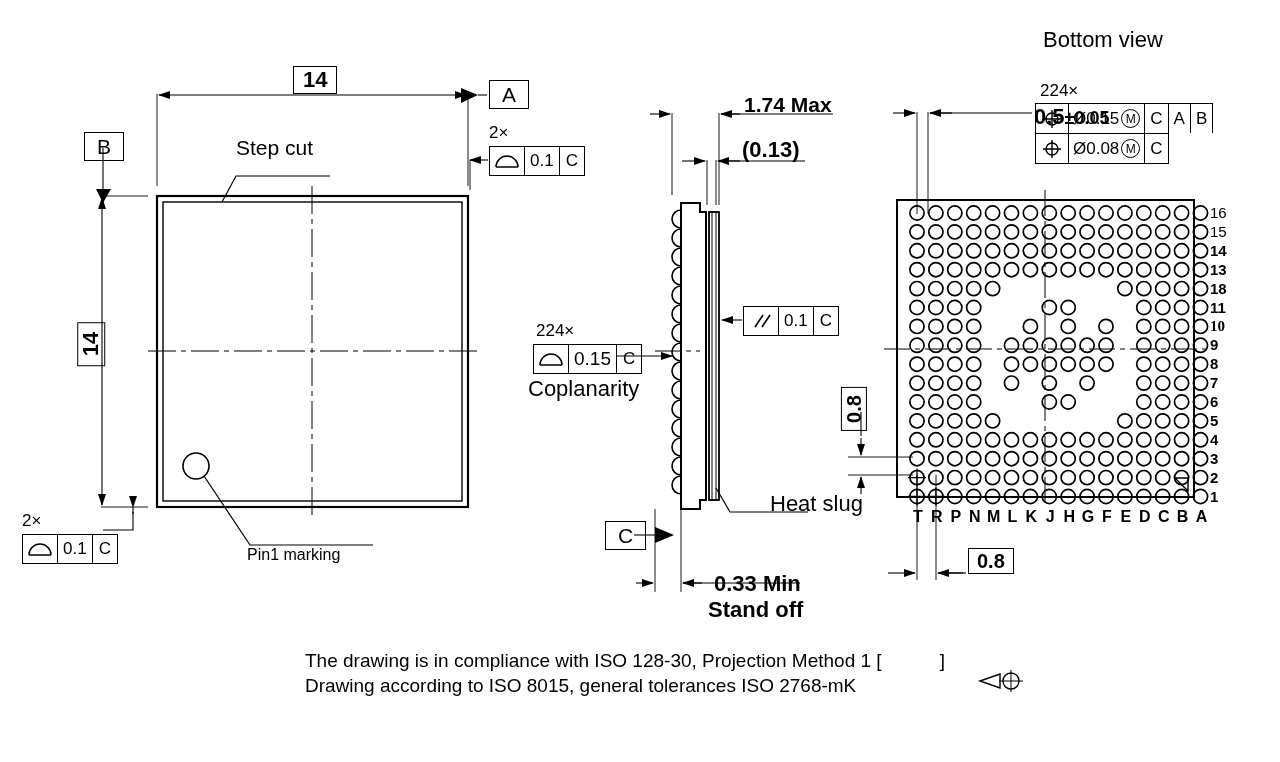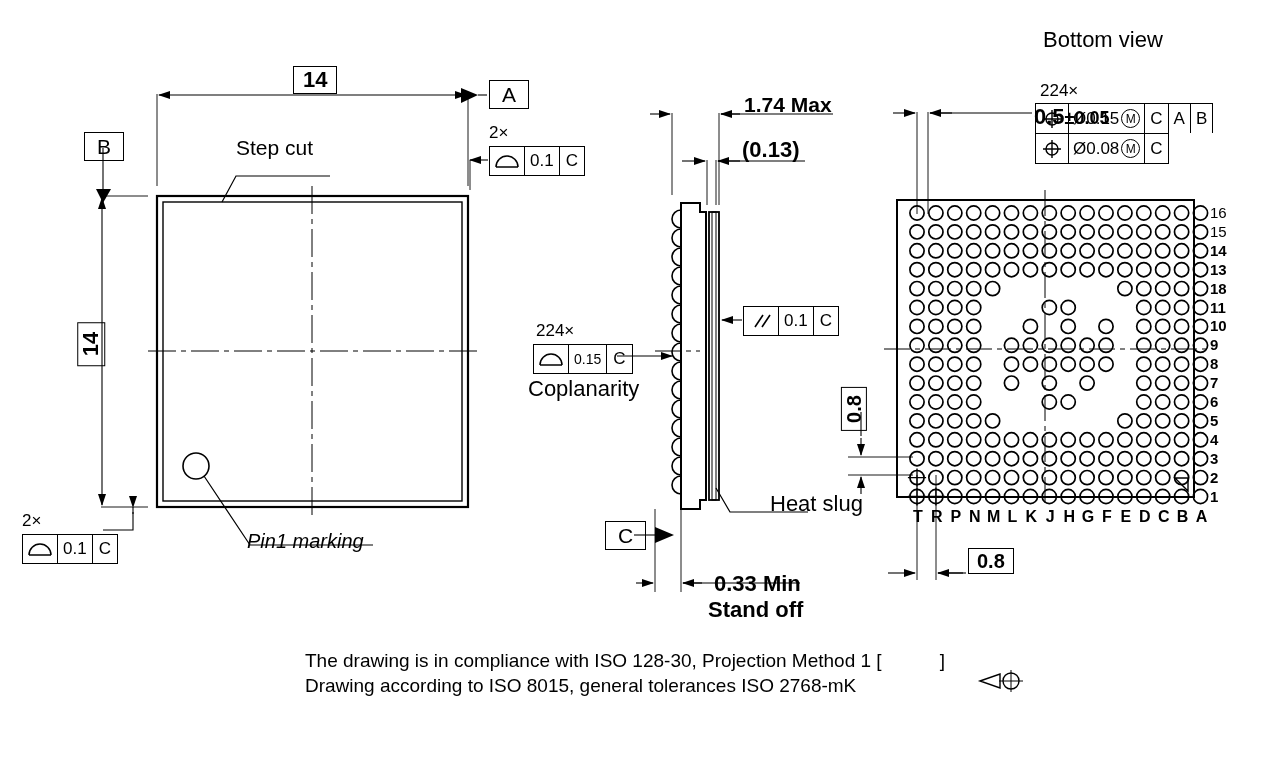--- a/index.html
+++ b/index.html
@@ -379,21 +379,21 @@
   <div class="lbl bold" style="left:293px;top:66px;font-size:22px;border:1.6px solid #000;padding:2px 9px;">14</div>
 
   <div class="lbl bold" style="left:69px;top:330px;font-size:22px;border:1.6px solid #000;padding:2px 9px;transform:rotate(-90deg);transform-origin:center;">14</div>
 
   <div class="lbl" style="left:489px;top:80px;font-size:21px;border:1.4px solid #000;padding:3px 12px;">A</div>
 
   <div class="lbl" style="left:84px;top:132px;font-size:21px;border:1.4px solid #000;padding:3px 12px;">B</div>
 
   <div class="lbl" style="left:236px;top:137px;font-size:21px;">Step cut</div>
 
-  <div class="lbl" style="left:247px;top:531px;font-size:20px;font-style:italic;">Pin1 marking</div>
+  <div class="lbl" style="left:247px;top:547px;font-size:16px;">Pin1 marking</div>
 
   <div class="lbl" style="left:489px;top:124px;font-size:17px;">2×</div>
   <div style="position:absolute;left:489px;top:146px;display:flex;border:1.4px solid #000;height:28px;align-items:stretch;">
     <div style="display:flex;align-items:center;justify-content:center;width:34px;border-right:1.4px solid #000;">
       <svg width="24" height="14" viewBox="0 0 24 14">
           <path d="M1,13 A11,11 0 0,1 23,13" stroke="#000" fill="none" stroke-width="1.5"></path>
           <path d="M1,13 L23,13" stroke="#000" stroke-width="1.5"></path>
         </svg>
     </div>
     <div style="display:flex;align-items:center;padding:0 5px;font-size:17px;border-right:1.4px solid #000;">0.1</div>
@@ -420,21 +420,21 @@
   <div class="lbl" style="left:528px;top:378px;font-size:22px;">Coplanarity</div>
 
   <div class="lbl" style="left:536px;top:322px;font-size:17px;">224×</div>
   <div style="position:absolute;left:533px;top:344px;display:flex;border:1.4px solid #000;height:28px;align-items:stretch;">
     <div style="display:flex;align-items:center;justify-content:center;width:34px;border-right:1.4px solid #000;">
       <svg width="24" height="14" viewBox="0 0 24 14">
           <path d="M1,13 A11,11 0 0,1 23,13" stroke="#000" fill="none" stroke-width="1.5"></path>
           <path d="M1,13 L23,13" stroke="#000" stroke-width="1.5"></path>
         </svg>
     </div>
-    <div style="display:flex;align-items:center;padding:0 5px;font-size:14px;border-right:1.4px solid #000;">0.15</div>
+    <div style="display:flex;align-items:center;padding:0 5px;font-size:19px;border-right:1.4px solid #000;">0.15</div>
     <div style="display:flex;align-items:center;padding:0 6px;font-size:17px;">C</div>
   </div>
 
   <div style="position:absolute;left:743px;top:306px;display:flex;border:1.4px solid #000;height:28px;align-items:stretch;">
     <div style="display:flex;align-items:center;justify-content:center;width:34px;border-right:1.4px solid #000;">
       <svg width="22" height="16" viewBox="0 0 22 16">
           <path d="M5,14 L13,2 M12,14 L20,2" stroke="#000" stroke-width="1.6" fill="none"></path>
         </svg>
     </div>
     <div style="display:flex;align-items:center;padding:0 5px;font-size:17px;border-right:1.4px solid #000;">0.1</div>
@@ -486,21 +486,21 @@
 
   <div class="lbl bold" style="left:968px;top:548px;font-size:20px;border:1.6px solid #000;padding:2px 8px;">0.8</div>
 
   <div id="row-labels" style="position:absolute;left:1210px;top:200px;width:30px;height:297px;">
       <div style="position: absolute; left: 0px; top: 4px; font-size: 15px; font-weight: normal; line-height: 18px;">16</div>
       <div style="position: absolute; left: 0px; top: 22.9px; font-size: 15px; font-weight: normal; line-height: 18px;">15</div>
       <div style="position: absolute; left: 0px; top: 41.8px; font-size: 15px; font-weight: bold; line-height: 18px;">14</div>
       <div style="position: absolute; left: 0px; top: 60.7px; font-size: 15px; font-weight: bold; line-height: 18px;">13</div>
       <div style="position: absolute; left: 0px; top: 79.6px; font-size: 15px; font-weight: bold; line-height: 18px;">18</div>
       <div style="position: absolute; left: 0px; top: 98.5px; font-size: 15px; font-weight: bold; line-height: 18px;">11</div>
-      <div style="position: absolute; left: 0px; top: 117.4px; font-size: 15px; font-weight: bold; line-height: 18px;">10</div>
+      <div style="position: absolute; left: 0px; top: 117.4px; font-size: 15px; font-weight: bold; line-height: 18px; font-family: Liberation Serif, serif;">10</div>
       <div style="position: absolute; left: 0px; top: 136.3px; font-size: 15px; font-weight: bold; line-height: 18px;">9</div>
       <div style="position: absolute; left: 0px; top: 155.2px; font-size: 15px; font-weight: bold; line-height: 18px;">8</div>
       <div style="position: absolute; left: 0px; top: 174.1px; font-size: 15px; font-weight: bold; line-height: 18px;">7</div>
       <div style="position: absolute; left: 0px; top: 193px; font-size: 15px; font-weight: bold; line-height: 18px;">6</div>
       <div style="position: absolute; left: 0px; top: 211.9px; font-size: 15px; font-weight: bold; line-height: 18px;">5</div>
       <div style="position: absolute; left: 0px; top: 230.8px; font-size: 15px; font-weight: bold; line-height: 18px;">4</div>
       <div style="position: absolute; left: 0px; top: 249.7px; font-size: 15px; font-weight: bold; line-height: 18px;">3</div>
       <div style="position: absolute; left: 0px; top: 268.6px; font-size: 15px; font-weight: bold; line-height: 18px;">2</div>
       <div style="position: absolute; left: 0px; top: 287.5px; font-size: 15px; font-weight: bold; line-height: 18px;">1</div>
     </div>

